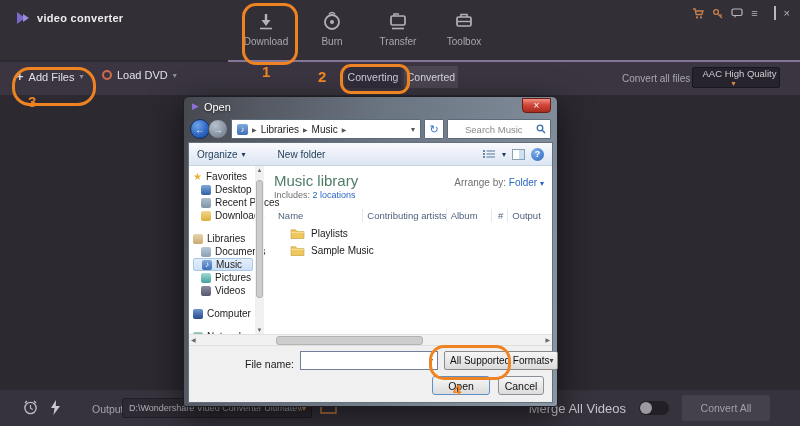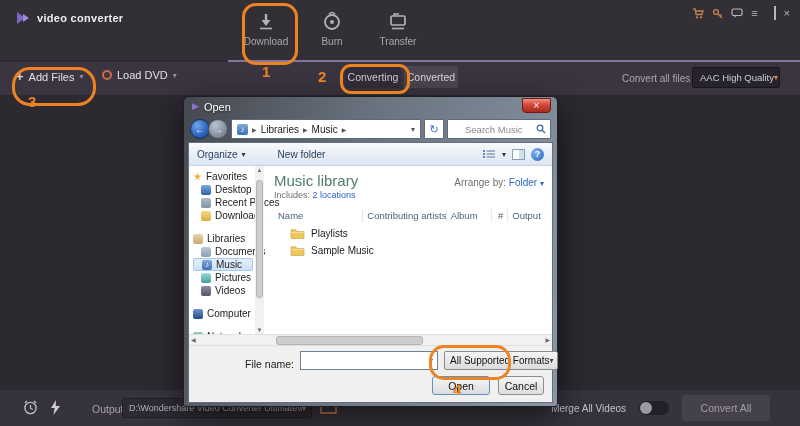--- a/index.html
+++ b/index.html
@@ -32,35 +32,35 @@
   .plus{color:#d8d5dc;font-size:13px;font-weight:bold;}
   .caret{font-size:8px;color:#918d99;}
   .dvd-dot{width:10px;height:10px;border:2px solid #cf6a4b;border-radius:50%;box-sizing:border-box;}
   .sub-tab{position:absolute;top:4px;height:22px;display:flex;align-items:center;justify-content:center;
            font-size:10.5px;cursor:pointer;}
   .sub-tab.converting{left:345px;width:56px;background:#322d3a;color:#cfccd4;}
   .sub-tab.converted{left:404px;width:54px;background:#4b4651;color:#d9d7dc;}
   .caf-label{position:absolute;left:622px;top:11px;font-size:10px;color:#aaa7b0;}
   .format-dd{position:absolute;left:692px;top:5px;width:88px;height:21px;background:#27232d;
              border:1px solid #19161f;border-radius:2px;display:flex;align-items:center;
-             cursor:pointer;box-sizing:border-box;}
+             cursor:pointer;box-sizing:border-box;flex-direction:column;}
   .format-dd .fval{font-size:9.5px;color:#cfccd4;padding-left:7px;flex:1;white-space:nowrap;}
   .format-dd .caret{color:#d98b4a;margin-right:5px;}
 
   
   .bottom-bar{position:absolute;left:0;top:390px;width:800px;height:36px;background:#37333e;}
   .bb-icon{position:absolute;top:9px;cursor:pointer;}
   .out-label{position:absolute;left:92px;top:13px;font-size:10.5px;color:#a5a1aa;}
   .out-dd{position:absolute;left:122px;top:8px;width:190px;height:20px;background:#2e2a33;
           border:1px solid #211e26;border-radius:2px;display:flex;align-items:center;
           box-sizing:border-box;cursor:pointer;}
   .out-dd .path{font-size:9px;color:#b3b0b8;padding-left:6px;flex:1;white-space:nowrap;overflow:hidden;}
   .out-dd .caret{color:#d98b4a;margin-right:5px;}
   .bb-right{position:absolute;right:30px;top:5px;display:flex;align-items:center;gap:13px;}
-  .merge-label{font-size:10px;color:#c6c3ca;}
+  .merge-label{font-size:13px;color:#c6c3ca;}
   .toggle{width:30px;height:14px;background:#221f27;border-radius:7px;position:relative;cursor:pointer;}
   .toggle .knob{position:absolute;left:1px;top:1px;width:12px;height:12px;border-radius:50%;
                 background:#9d99a2;}
   .convert-all-btn{width:88px;height:26px;background:#45414b;border-radius:2px;color:#a39fa8;
                    font-size:10.5px;display:flex;align-items:center;justify-content:center;cursor:pointer;}
 
   
   .dlg{position:absolute;left:183px;top:96px;width:375px;z-index:20;
        background:linear-gradient(105deg,#46484f 0%,#6b7582 45%,#8b96a4 100%);
        border:1px solid #1d1d22;border-radius:6px 6px 3px 3px;
@@ -207,20 +207,30 @@
       <div class="mtab">
         <span class="ticon">
           <svg width="22" height="22" viewBox="0 0 22 22">
             <rect x="4" y="6" width="14" height="9" rx="1.5" fill="none" stroke="#b4b1b8" stroke-width="1.7"></rect>
             <path d="M7 6 v-2 h5" stroke="#b4b1b8" stroke-width="1.4" fill="none"></path>
             <path d="M5 18.5 h12" stroke="#b4b1b8" stroke-width="1.6"></path>
           </svg>
         </span>
         <span class="tlabel">Transfer</span>
       </div>
+      <div class="mtab">
+        <span class="ticon">
+          <svg width="22" height="22" viewBox="0 0 22 22">
+            <path d="M8 7 v-2.5 h6 V7" stroke="#b4b1b8" stroke-width="1.6" fill="none"></path>
+            <rect x="4" y="7" width="14" height="9" rx="1.5" fill="none" stroke="#b4b1b8" stroke-width="1.7"></rect>
+            <path d="M4 11.5 h14" stroke="#b4b1b8" stroke-width="1.4"></path>
+          </svg>
+        </span>
+        <span class="tlabel">Toolbox</span>
+      </div>
     </div>
 
     <div class="win-icons">
       <span class="wi orange">
         <svg width="12" height="11" viewBox="0 0 12 11">
             <path d="M1 1 h2 l1.2 5.5 h5.6 L11 3 H3.6" fill="none" stroke="#c8824d" stroke-width="1.3"></path>
             <circle cx="5" cy="9.4" r="1.1" fill="#c8824d"></circle>
             <circle cx="9" cy="9.4" r="1.1" fill="#c8824d"></circle>
           </svg>
       </span>

